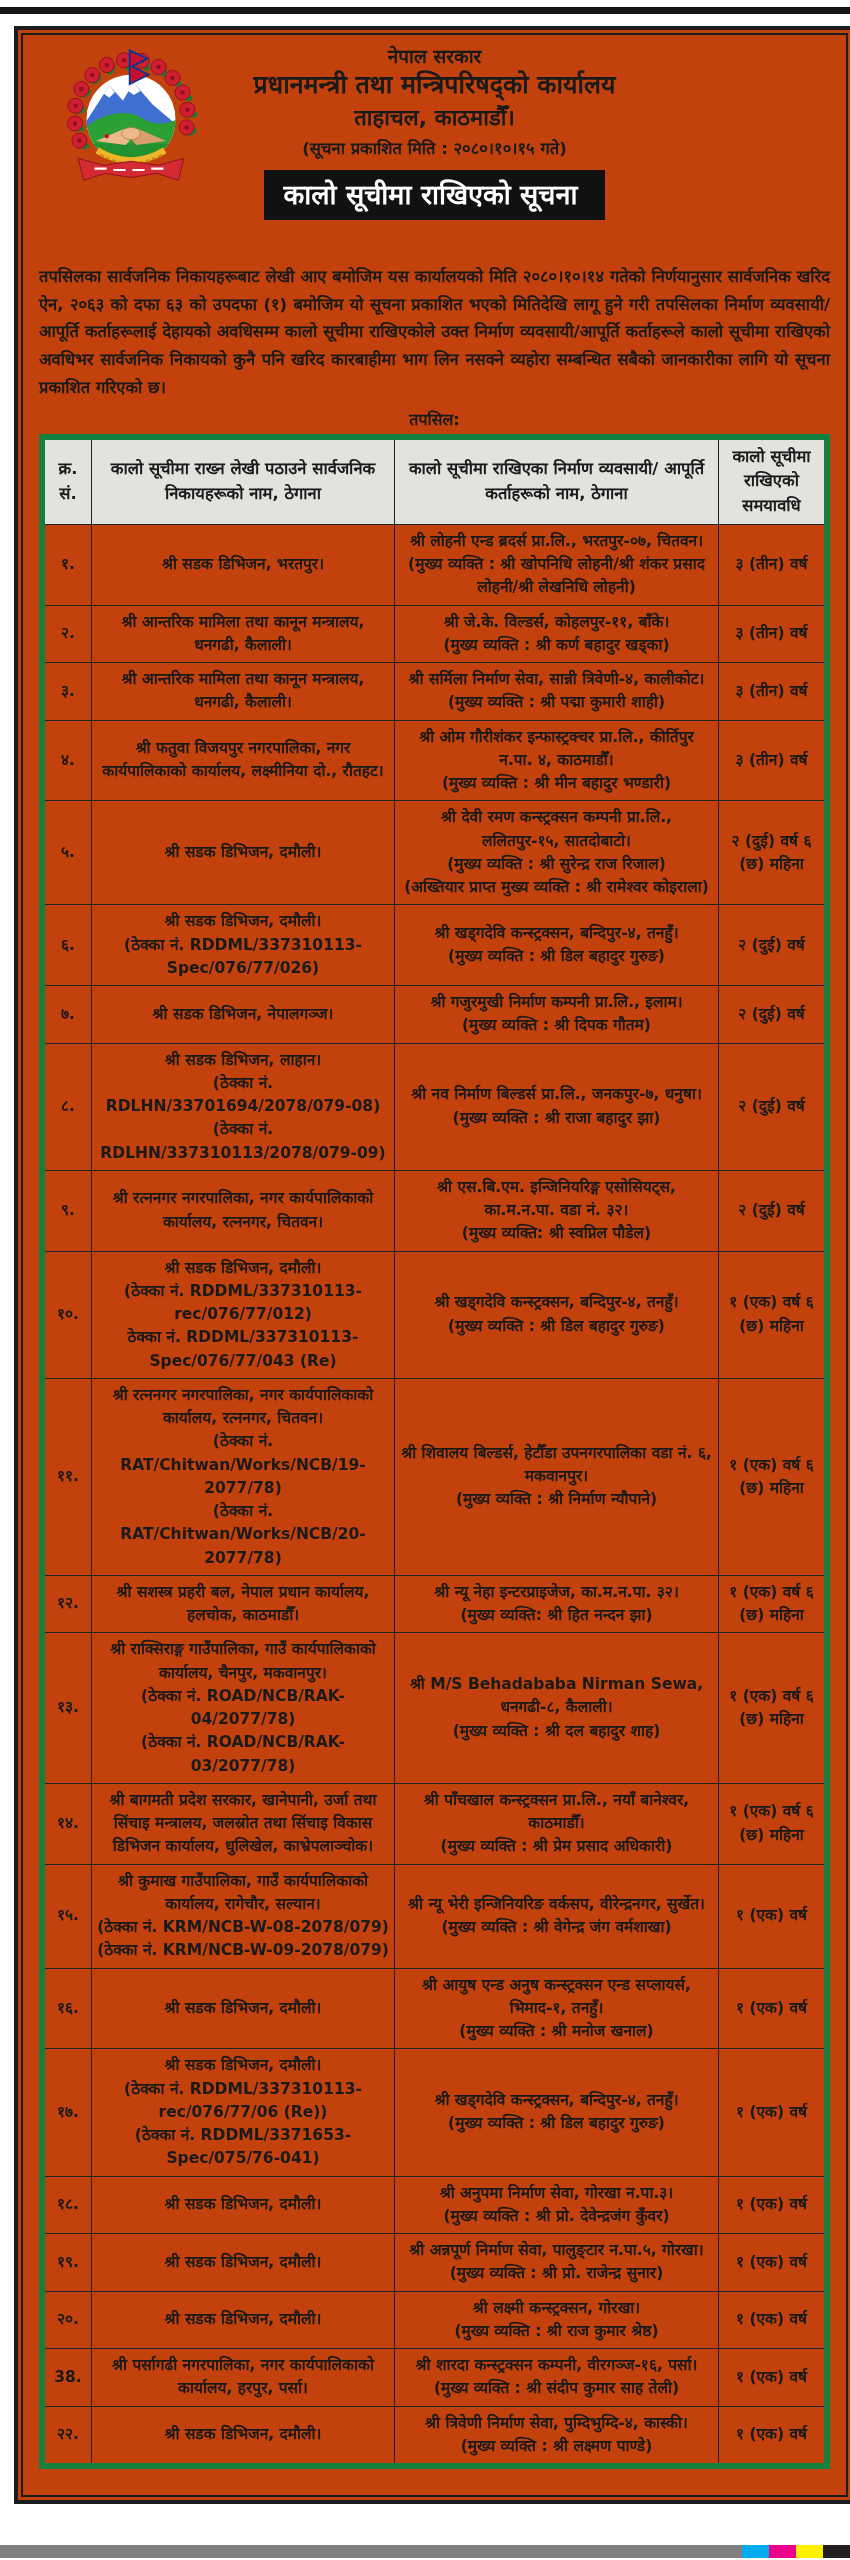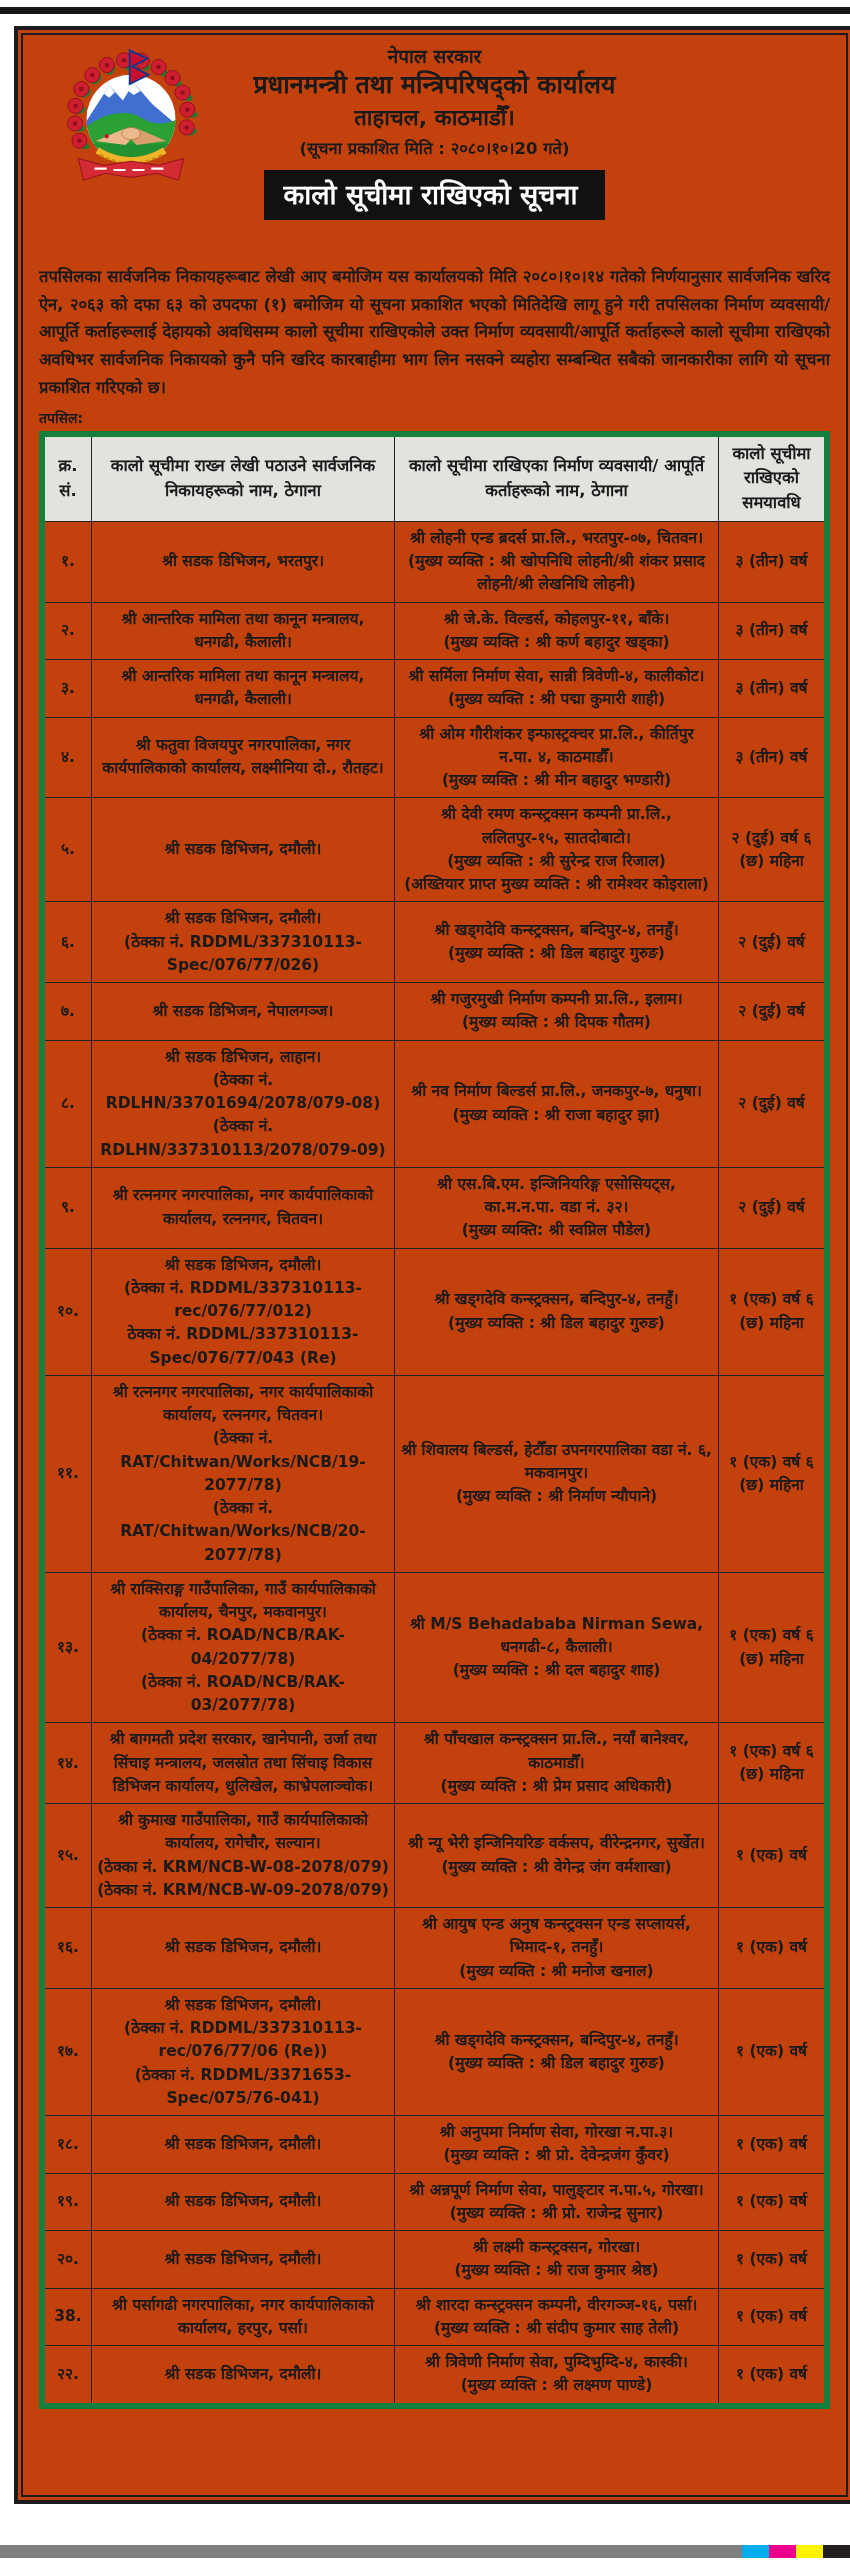--- a/index.html
+++ b/index.html
@@ -26,21 +26,21 @@
   .h-date{font-size:16.5px;font-weight:700;line-height:1.8;}
   .title-box{
     display:inline-block;background:#111111;color:#ffffff;
     font-size:27px;font-weight:700;padding:5px 28px 8px 20px;margin-top:6px;
   }
   
   .intro{
     font-size:16.5px;font-weight:700;text-align:justify;line-height:1.68;
     margin-top:10px;
   }
-  .tapasil{text-align:left;font-size:14px;font-weight:700;margin:6px 0 4px 0;}
+  .tapasil{text-align:center;font-size:16px;font-weight:700;margin:6px 0 4px 0;}
   
   table.blacklist{
     width:100%;border-collapse:collapse;border:6px solid #15803d;
     font-size:15.5px;font-weight:700;table-layout:fixed;
   }
   table.blacklist th,table.blacklist td{
     border:1.5px solid #222;text-align:center;vertical-align:middle;
     padding:5px 5px;line-height:1.5;white-space:pre-line;word-wrap:break-word;
   }
   table.blacklist th{background:#e2e2df;font-size:16.5px;}
@@ -136,21 +136,21 @@
 
           <g>
             <path d="M11 81 L30 86 L50 83 L70 86 L89 81 L85 97 L69 92 L50 95 L31 92 L15 97 Z" fill="#d42a33" stroke="#8f1020" stroke-width="0.7"></path>
             <path d="M23 88.5 h9 M37 89.5 h9 M51 89.5 h9 M65 88.5 h9" stroke="#ffffff" stroke-width="1.6"></path>
           </g>
         </svg>
       </div>
       <div class="h-gov">नेपाल सरकार</div>
       <div class="h-parent">प्रधानमन्त्री तथा मन्त्रिपरिषद्को कार्यालय</div>
       <div class="h-addr">ताहाचल, काठमाडौँ।</div>
-      <div class="h-date">(सूचना प्रकाशित मिति : २०८०।१०।20 गते)</div>
+      <div class="h-date">(सूचना प्रकाशित मिति : २०८०।१०।१५ गते)</div>
       <div>
         <span class="title-box">कालो सूचीमा राखिएको सूचना</span>
       </div>
     </div>
 
     <div class="intro">तपसिलका सार्वजनिक निकायहरूबाट लेखी आए बमोजिम यस कार्यालयको मिति २०८०।१०।१४ गतेको निर्णयानुसार सार्वजनिक खरिद ऐन, २०६३ को दफा ६३ को उपदफा (१) बमोजिम यो सूचना प्रकाशित भएको मितिदेखि लागू हुने गरी तपसिलका निर्माण व्यवसायी/आपूर्ति कर्ताहरूलाई देहायको अवधिसम्म कालो सूचीमा राखिएकोले उक्त निर्माण व्यवसायी/आपूर्ति कर्ताहरूले कालो सूचीमा राखिएको अवधिभर सार्वजनिक निकायको कुनै पनि खरिद कारबाहीमा भाग लिन नसक्ने व्यहोरा सम्बन्धित सबैको जानकारीका लागि यो सूचना प्रकाशित गरिएको छ।</div>
 
     <div class="tapasil">तपसिल:</div>
 
     <table class="blacklist">
@@ -243,20 +243,27 @@
           <tr>
             <td class="c-sn">११.</td>
             <td class="c-office">श्री रत्ननगर नगरपालिका, नगर कार्यपालिकाको कार्यालय, रत्ननगर, चितवन।
 (ठेक्का नं. RAT/Chitwan/Works/NCB/19-2077/78)
 (ठेक्का नं. RAT/Chitwan/Works/NCB/20-2077/78)</td>
             <td class="c-contractor">श्री शिवालय बिल्डर्स, हेटौँडा उपनगरपालिका वडा नं. ६, मकवानपुर।
 (मुख्य व्यक्ति : श्री निर्माण न्यौपाने)</td>
             <td class="c-duration">१ (एक) वर्ष ६ (छ) महिना</td>
           </tr>
           <tr>
+            <td class="c-sn">१२.</td>
+            <td class="c-office">श्री सशस्त्र प्रहरी बल, नेपाल प्रधान कार्यालय, हलचोक, काठमाडौँ।</td>
+            <td class="c-contractor">श्री न्यू नेहा इन्टरप्राइजेज, का.म.न.पा. ३२।
+(मुख्य व्यक्ति: श्री हित नन्दन झा)</td>
+            <td class="c-duration">१ (एक) वर्ष ६ (छ) महिना</td>
+          </tr>
+          <tr>
             <td class="c-sn">१३.</td>
             <td class="c-office">श्री राक्सिराङ्ग गाउँपालिका, गाउँ कार्यपालिकाको कार्यालय, चैनपुर, मकवानपुर।
 (ठेक्का नं. ROAD/NCB/RAK-04/2077/78)
 (ठेक्का नं. ROAD/NCB/RAK-03/2077/78)</td>
             <td class="c-contractor">श्री M/S Behadababa Nirman Sewa, धनगढी-८, कैलाली।
 (मुख्य व्यक्ति : श्री दल बहादुर शाह)</td>
             <td class="c-duration">१ (एक) वर्ष ६ (छ) महिना</td>
           </tr>
           <tr>
             <td class="c-sn">१४.</td>

